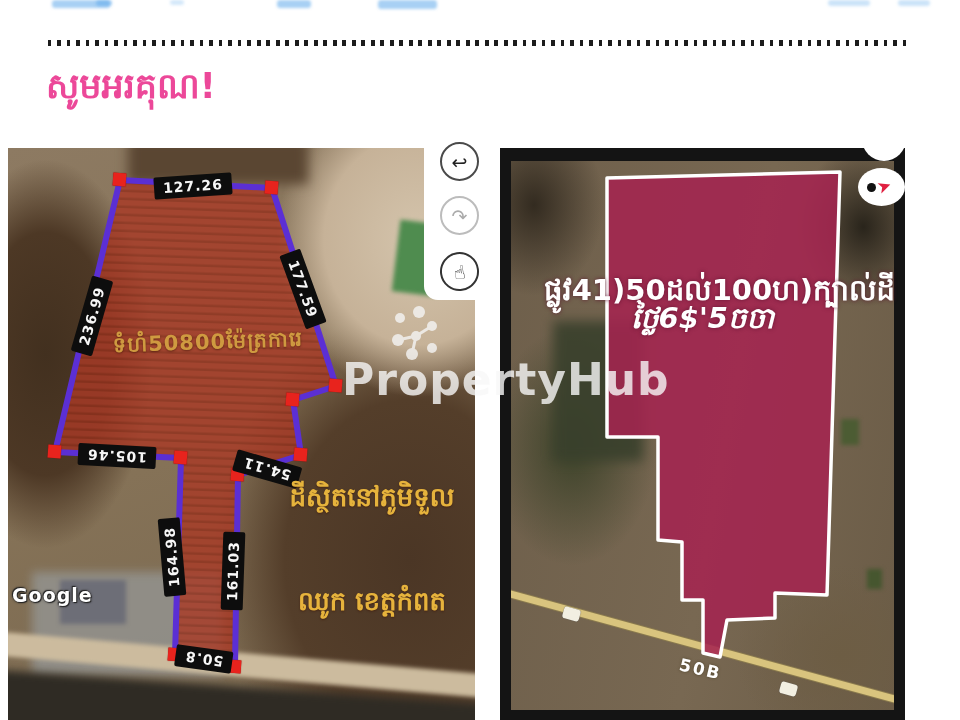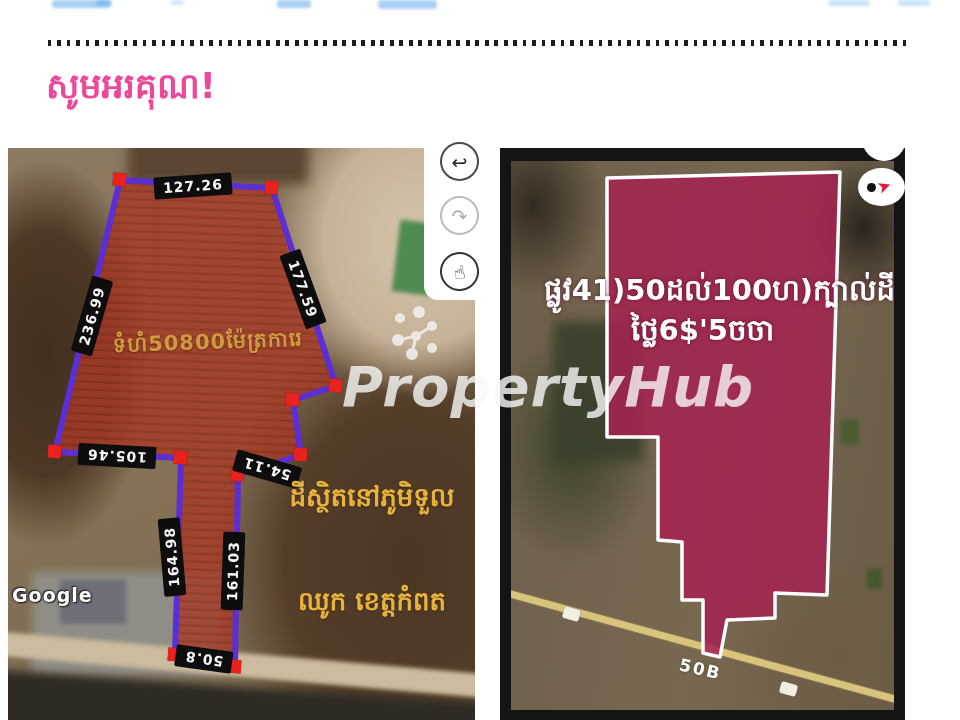--- a/index.html
+++ b/index.html
@@ -76,22 +76,22 @@
   .caption{position:absolute;left:0;width:405px;text-align:center;color:#fff;font-weight:bold;
            font-size:29px;z-index:6;text-shadow:0 0 4px rgba(90,15,45,.8);}
   .sharepill{position:absolute;left:358px;top:20px;width:47px;height:38px;border-radius:50%;
              background:#fff;z-index:7;}
   .sharedot{position:absolute;left:9px;top:15px;width:9px;height:9px;border-radius:50%;background:#111;}
   .sharearrow{position:absolute;left:19px;top:8px;font-size:17px;color:#e02040;transform:rotate(-20deg);}
   .partcircle{position:absolute;left:362px;top:-31px;width:44px;height:44px;border-radius:50%;background:#fff;z-index:7;}
 
   
   .wm{position:absolute;left:340px;top:304px;width:430px;height:125px;z-index:30;pointer-events:none;}
-  .wm-text{position:absolute;left:2px;top:50px;font-size:56px;font-weight:bold;
-           color:rgba(248,248,248,0.8);letter-spacing:1px;font-style:italic;}
+  .wm-text{position:absolute;left:2px;top:50px;font-size:44px;font-weight:bold;
+           color:rgba(248,248,248,0.8);letter-spacing:1px;}
 </style>
 </head>
 <body>
 
 <div id="screen">
 
   <div class="frag" style="left:52px;width:58px;"></div>
   <div class="frag" style="left:96px;width:16px;height:6px;"></div>
   <div class="frag" style="left:170px;width:14px;height:5px;opacity:.5;"></div>
   <div class="frag" style="left:277px;width:34px;"></div>
@@ -169,21 +169,21 @@
       <div class="badge" style="left:52px;top:447px;"></div>
       <div class="badge" style="left:269px;top:522px;"></div>
       <div class="roadlabel">50B</div>
 
       <svg class="poly" width="383" height="549" viewBox="0 0 383 549">
         <polygon points="96,17 329,11 316,434 264,432 264,457 216,459 209,496 192,492 192,439 171,439 171,381 147,379 147,276 96,276" fill="#a42450" fill-opacity="0.88" stroke="#ffffff" stroke-width="3.5" stroke-linejoin="round"></polygon>
       </svg>
     </div>
 
     <div class="caption" style="top:124px;padding-left:17px;">ផ្លូវ41)50ដល់100ហ)ក្បាល់ដី</div>
-    <div class="caption" style="top:164px;">ថ្លៃ6$'5ចចា</div>
+    <div class="caption" style="top:152px;font-style:italic;">ថ្លៃ6$'5ចចា</div>
 
     <div class="partcircle"></div>
     <div class="sharepill">
       <div class="sharedot"></div>
       <div class="sharearrow">➤</div>
     </div>
   </div>
 
   <div class="wm">
     <svg width="60" height="64" viewBox="0 0 60 64" style="position:absolute;left:46px;top:2px;opacity:.8;">

